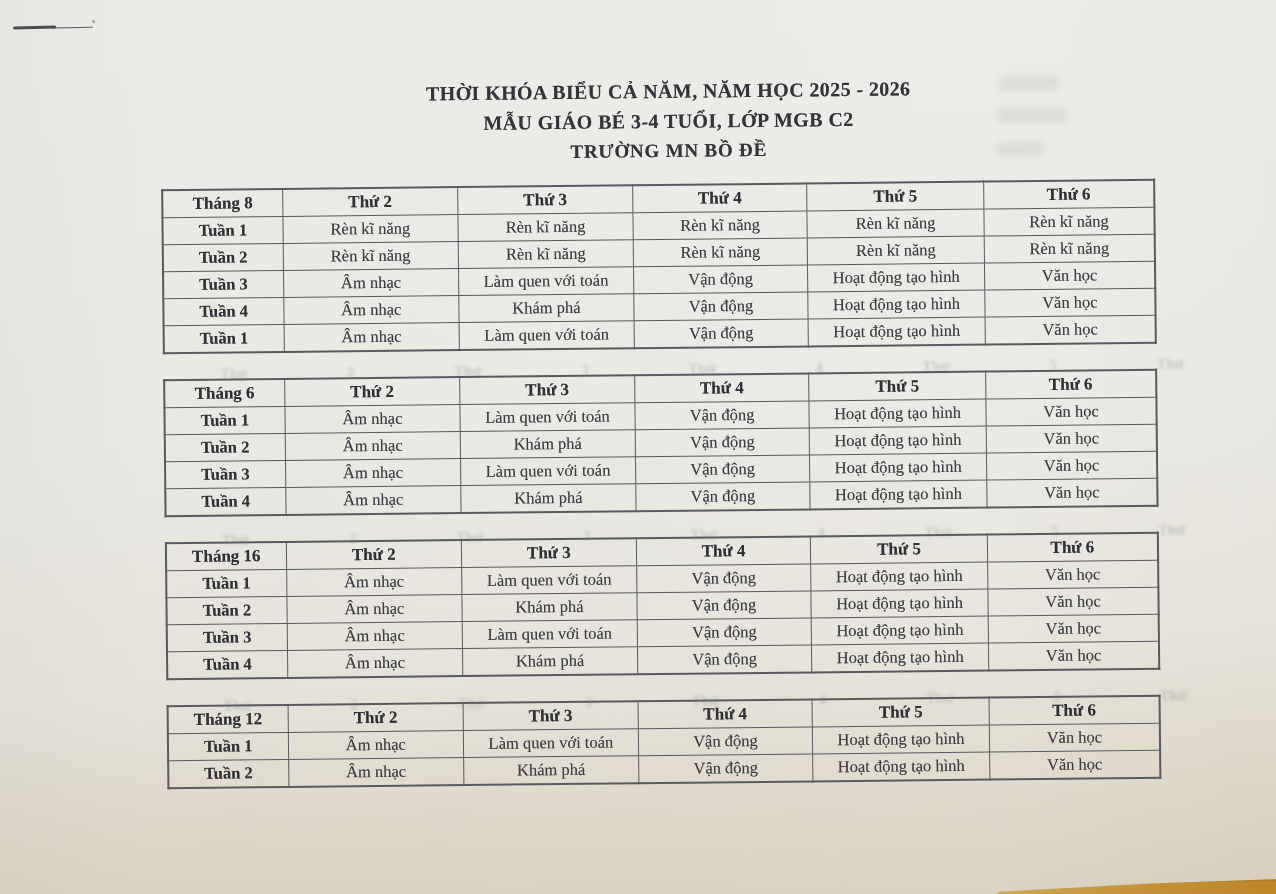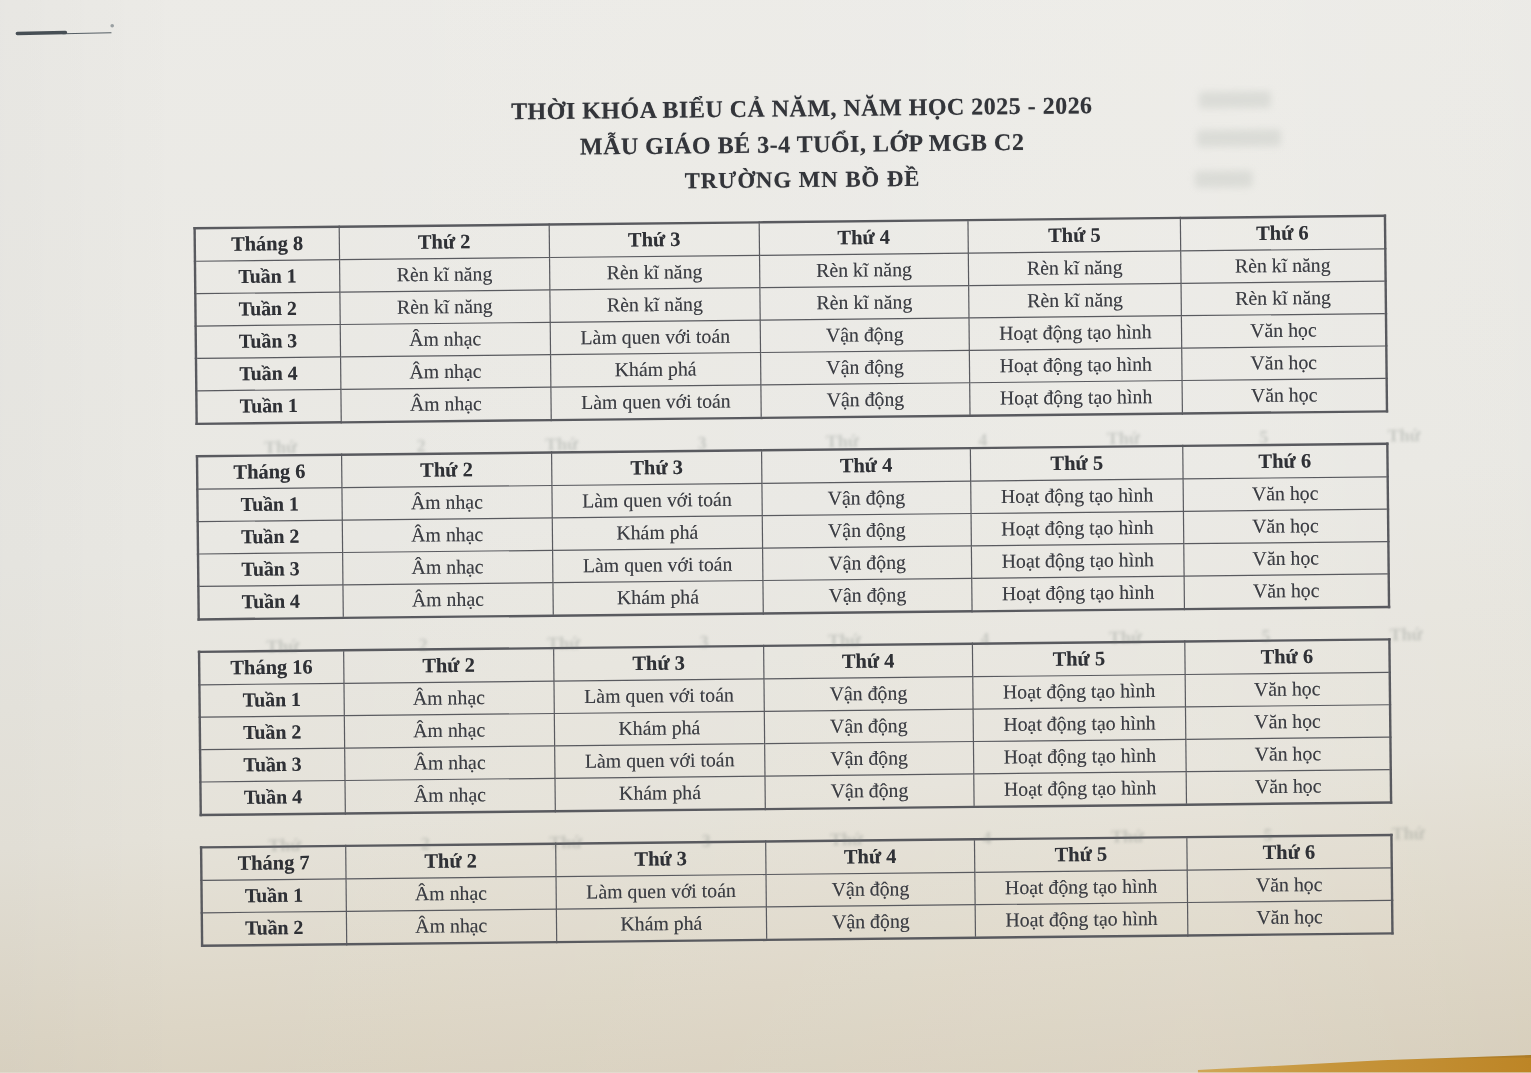--- a/index.html
+++ b/index.html
@@ -259,21 +259,21 @@
     <colgroup>
       <col class="c-month">
           <col class="c-d2">
           <col class="c-d3">
       <col class="c-d4">
           <col class="c-d5">
           <col class="c-d6">
     </colgroup>
     <thead>
       <tr>
-        <th>Tháng 7</th>
+        <th>Tháng 12</th>
       <th>Thứ 2</th>
             <th>Thứ 3</th>
             <th>Thứ 4</th>
             <th>Thứ 5</th>
             <th>Thứ 6</th>
           </tr>
     </thead>
     <tbody>
           <tr>
     <td class="week">Tuần 1</td>

